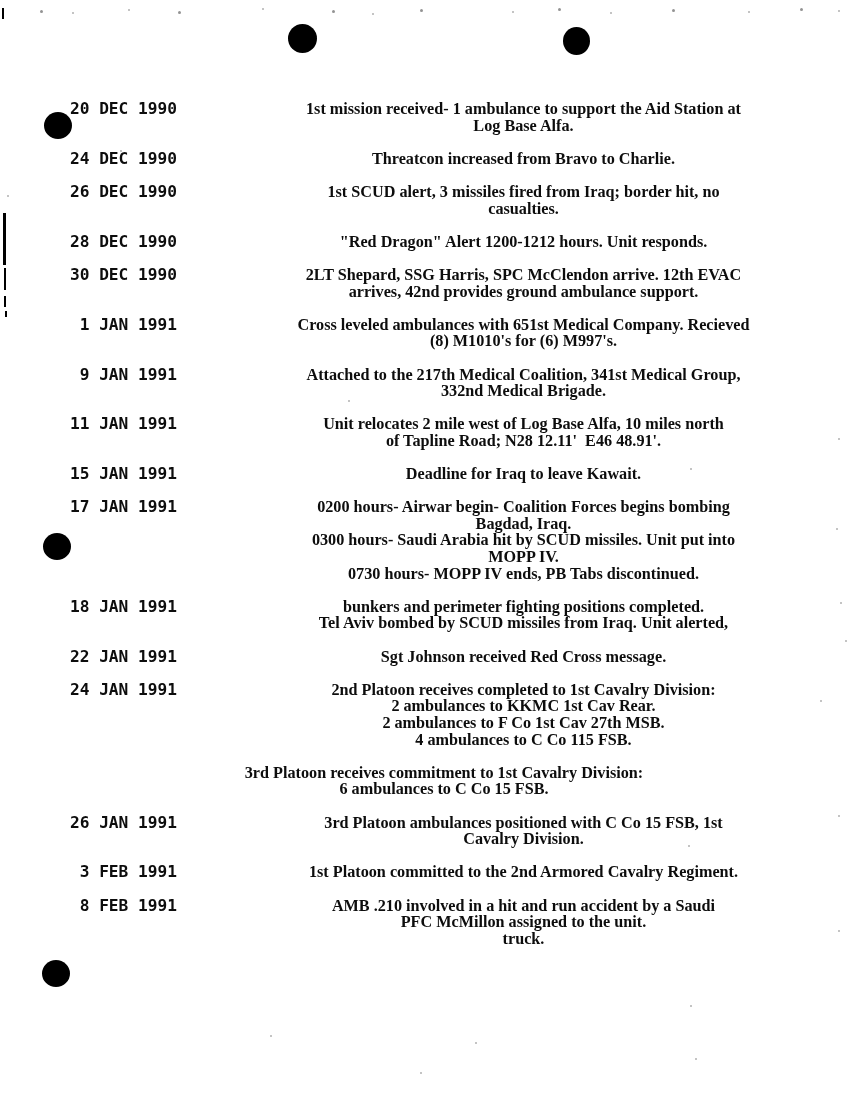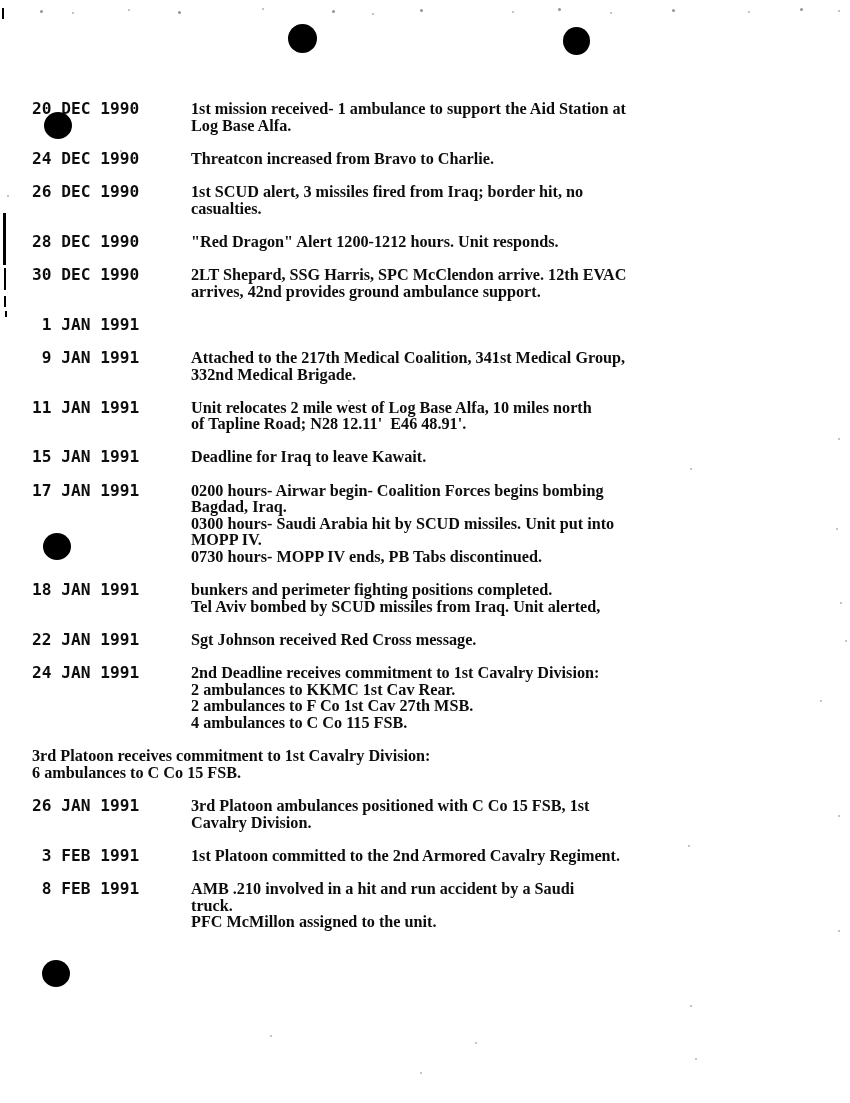--- a/index.html
+++ b/index.html
@@ -9,26 +9,27 @@
   }
   .page {
     position: relative;
     width: 850px; height: 1103px;
     background: var(--paper-color, #ffffff);
     overflow: hidden;
     font-family: "DejaVu Sans Mono", "Liberation Mono", monospace;
   }
   .timeline {
     position: absolute;
-    left: 32px; top: 101px;
+    left: 44px; top: 101px;
     width: 800px;
     color: var(--text-color, #0d0d0d);
     font-size: 16.2px;
     line-height: 16.6px;
     font-weight: bold;
+    text-align: center;
   }
   .entry {
     display: flex;
     margin-bottom: 16.6px;
   }
   .date {
     flex: none;
     width: 159px;
     white-space: pre;
   }
@@ -139,20 +140,24 @@
     <div class="entry">
       <div class="date">30 DEC 1990</div>
       <div class="desc">
           <div class="line">2LT Shepard, SSG Harris, SPC McClendon arrive. 12th EVAC</div>
           <div class="line">arrives, 42nd provides ground ambulance support.</div>
         </div>
     </div>
 
     <div class="entry">
       <div class="date"> 1 JAN 1991</div>
+      <div class="desc">
+          <div class="line">Cross leveled ambulances with 651st Medical Company. Recieved</div>
+          <div class="line">(8) M1010's for (6) M997's.</div>
+        </div>
     </div>
 
     <div class="entry">
       <div class="date"> 9 JAN 1991</div>
       <div class="desc">
           <div class="line">Attached to the 217th Medical Coalition, 341st Medical Group,</div>
           <div class="line">332nd Medical Brigade.</div>
         </div>
     </div>
 
@@ -193,21 +198,21 @@
     <div class="entry">
       <div class="date">22 JAN 1991</div>
       <div class="desc">
           <div class="line">Sgt Johnson received Red Cross message.</div>
         </div>
     </div>
 
     <div class="entry">
       <div class="date">24 JAN 1991</div>
       <div class="desc">
-          <div class="line">2nd Deadline receives commitment to 1st Cavalry Division:</div>
+          <div class="line">2nd Platoon receives completed to 1st Cavalry Division:</div>
           <div class="line">2 ambulances to KKMC 1st Cav Rear.</div>
           <div class="line">2 ambulances to F Co 1st Cav 27th MSB.</div>
           <div class="line">4 ambulances to C Co 115 FSB.</div>
         </div>
     </div>
 
     <div class="entry">
       <div class="desc">
           <div class="line">3rd Platoon receives commitment to 1st Cavalry Division:</div>
           <div class="line">6 ambulances to C Co 15 FSB.</div>
@@ -227,19 +232,19 @@
       <div class="date"> 3 FEB 1991</div>
       <div class="desc">
           <div class="line">1st Platoon committed to the 2nd Armored Cavalry Regiment.</div>
         </div>
     </div>
 
     <div class="entry">
       <div class="date"> 8 FEB 1991</div>
       <div class="desc">
           <div class="line">AMB .210 involved in a hit and run accident by a Saudi</div>
+          <div class="line">PFC McMillon assigned to the unit.</div>
           <div class="line">truck.</div>
-          <div class="line">PFC McMillon assigned to the unit.</div>
         </div>
     </div>
   </div>
 
 </div>
 
 </body></html>

